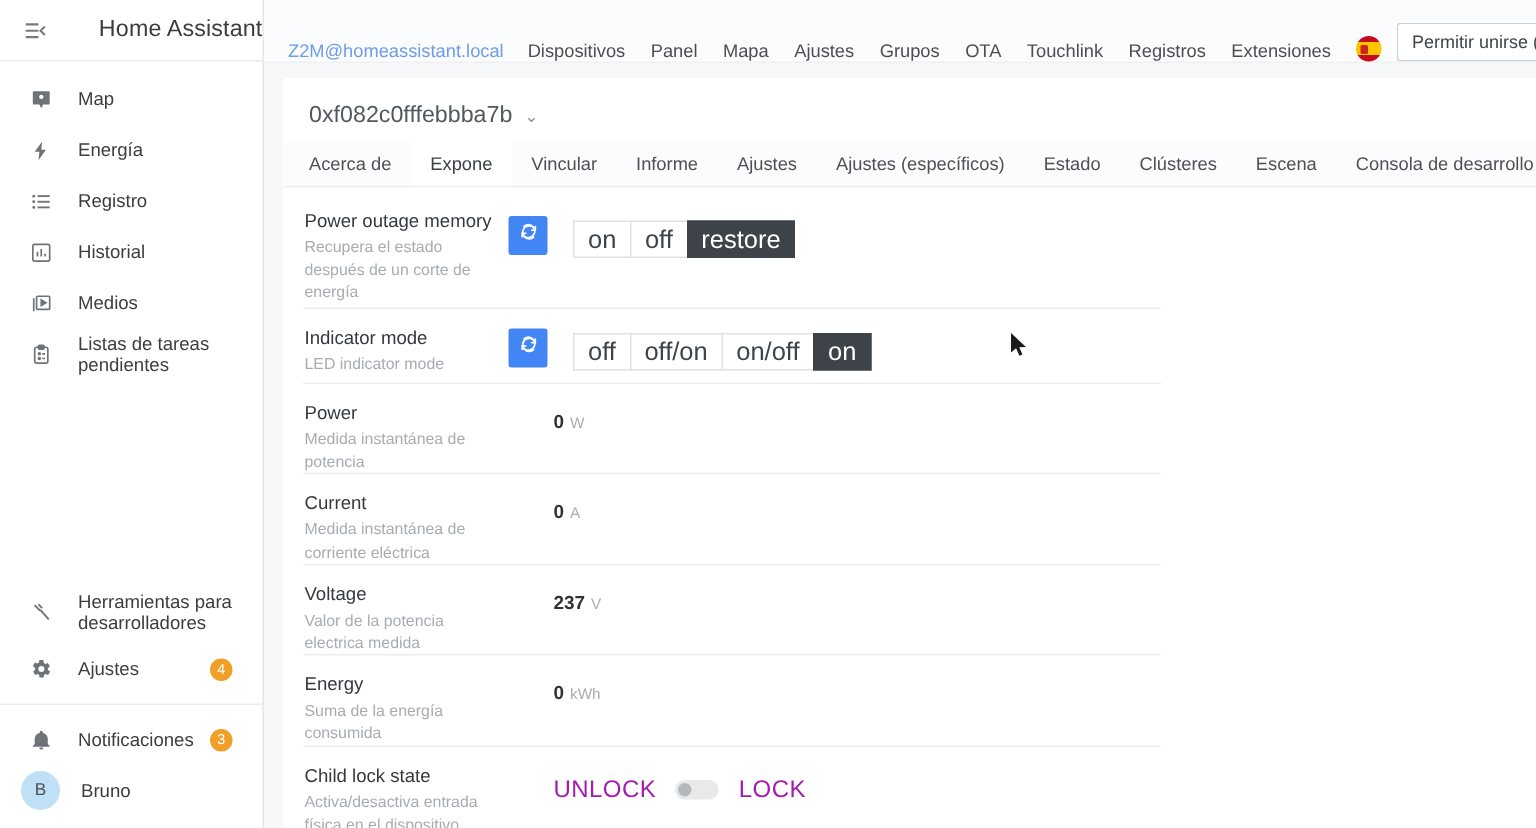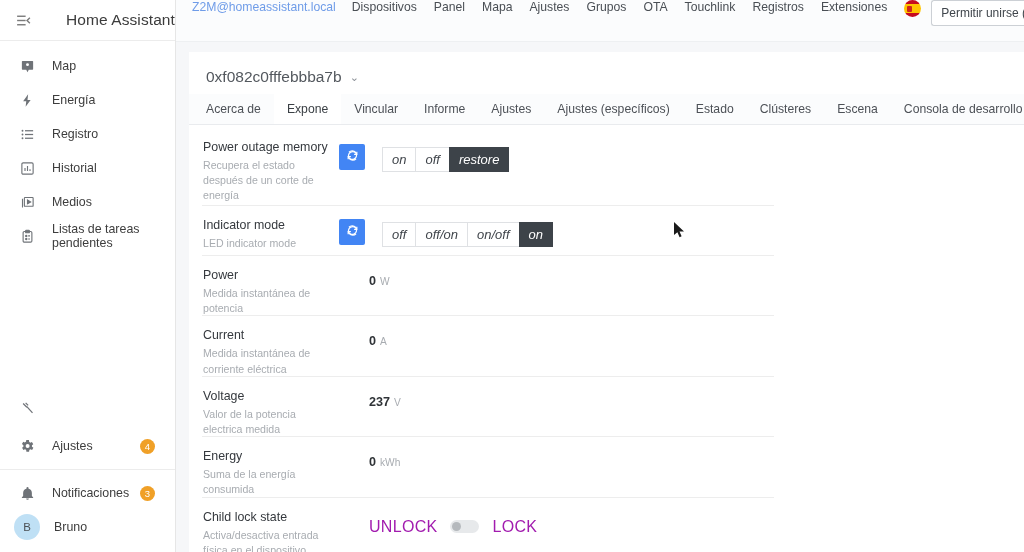--- a/index.html
+++ b/index.html
@@ -52,21 +52,21 @@
     display:flex; align-items:center; justify-content:center;
     flex: 0 0 26px; margin-left: -2px;
   }
   .sb-bottom { padding-bottom: 8px; }
 
   
   .main { flex: 1 1 auto; height: 552px; background: #f6f7f9; position: relative; overflow: hidden; }
 
   .topnav {
     height: 42px; background: #fbfcfd;
-    display: flex; align-items: flex-start;
+    display: flex; align-items: flex-end;
     padding-left: 16px; gap: 0px;
     border-bottom: 1px solid #eef0f2;
     white-space: nowrap;
   }
   .nav-link { font-size: 12.2px; color: #4a4f55; margin-right: 17px; }
   .nav-link.brand { color: #6f9ce8; margin-right: 16px; }
   .flag {
     width: 17px; height: 17px; border-radius: 50%;
     margin-right: 10px; flex: 0 0 17px;
     background: linear-gradient(#c60b1e 0 25%, #ffc400 25% 75%, #c60b1e 75% 100%);
@@ -123,23 +123,23 @@
   .row-ctrl { display: flex; align-items: flex-start; padding-top: 2px; }
 
   .refresh-btn {
     width: 26px; height: 26px; background: #4285f4;
     border-radius: 2px; display:flex; align-items:center; justify-content:center;
     margin-left: 4px; margin-top: 3px; flex: 0 0 26px;
   }
   .seg-group { display: flex; margin-left: 17px; margin-top: 6px; height: 25px; }
   .seg {
     display: flex; align-items: center; justify-content: center;
-    min-width: 30px; padding: 0 9px; font-size: 13px;
+    min-width: 30px; padding: 0 9px; font-size: 17px;
     border: 1px solid #dfe1e4; border-right: none;
-    background: #fff; color: #3f444a; font-style: italic;
+    background: #fff; color: #3f444a;
   }
   .seg:last-child { border-right: 1px solid #dfe1e4; }
   .seg.sel { background: #3d4349; color: #fff; border-color: #3d4349; }
 
   .value-wrap { margin-left: 17px; margin-top: 7px; display:flex; align-items: baseline; }
   .v-num { font-size: 12.6px; color: #2f3337; font-weight: bold; }
   .v-unit { font-size: 10.2px; color: #a8acb1; margin-left: 4px; }
 
   .lock-ctrl { margin-left: 17px; margin-top: 9px; display:flex; align-items:center; }
   .lk-label { font-size: 16px; color: #a21caf; letter-spacing:.3px; }
@@ -244,20 +244,21 @@
 
     <div class="sb-bottom">
       <div class="sb-item tall">
         <span class="ic">
           <svg width="15" height="15" viewBox="0 0 24 24" fill="none" stroke="currentColor" stroke-width="2">
               <path d="M5 4l6 6"></path>
               <path d="M9 3l4 4"></path>
               <path d="M11 9l9 10"></path>
             </svg>
         </span>
+        <span class="lb">Herramientas para desarrolladores</span>
       </div>
       <div class="sb-item">
         <span class="ic">
           <svg width="16" height="16" viewBox="0 0 24 24" fill="currentColor">
               <path d="M19.4 13a7.9 7.9 0 000-2l2-1.6-2-3.4-2.4 1a8 8 0 00-1.7-1L14.9 3h-4l-.4 2.6a8 8 0 00-1.7 1l-2.4-1-2 3.4L6.6 11a7.9 7.9 0 000 2l-2 1.6 2 3.4 2.4-1a8 8 0 001.7 1l.4 2.6h4l.4-2.6a8 8 0 001.7-1l2.4 1 2-3.4z"></path>
               <circle cx="12.9" cy="12" r="3" fill="#fff"></circle>
             </svg>
         </span>
         <span class="lb">Ajustes</span>
         <span class="badge">4</span>

